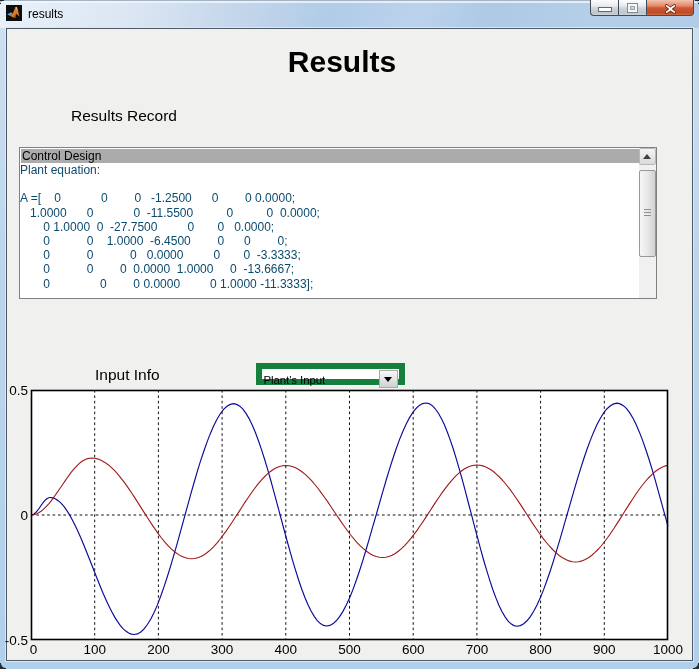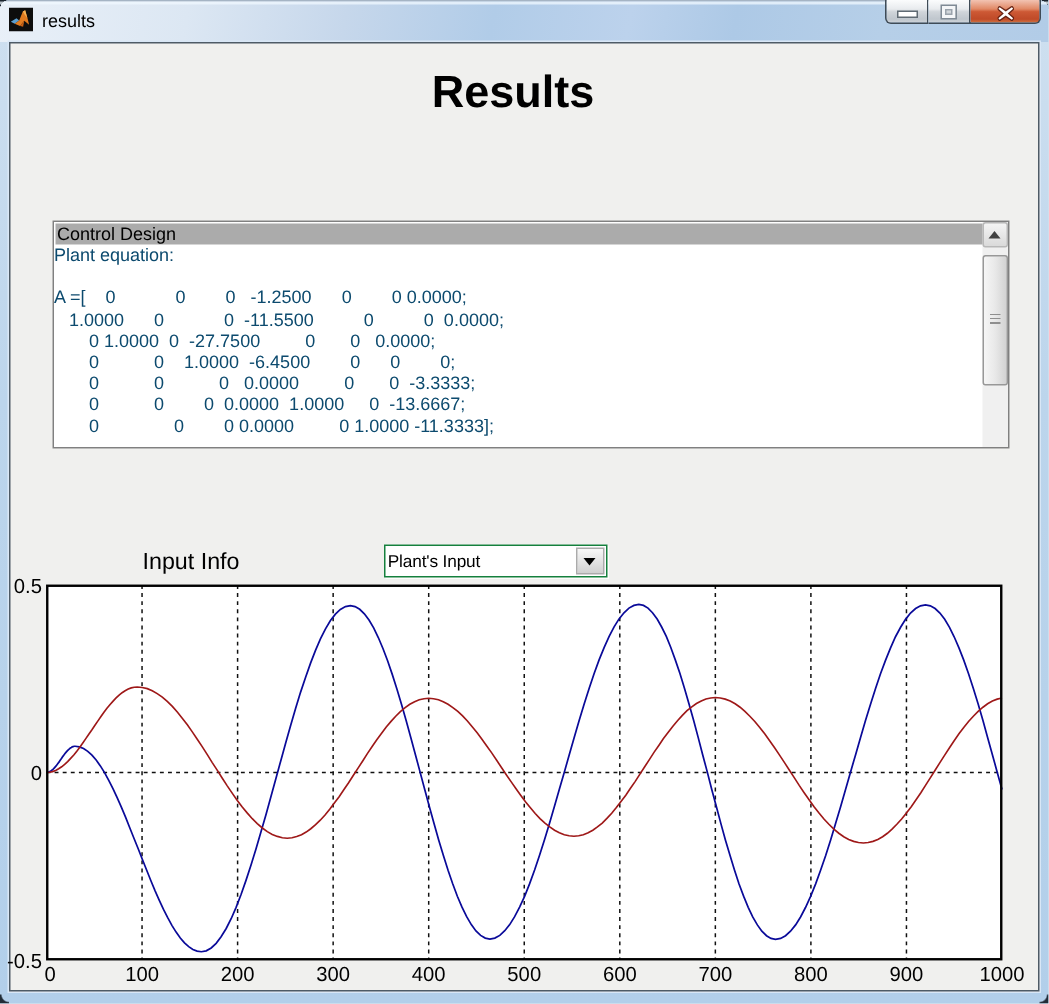--- a/index.html
+++ b/index.html
@@ -16,31 +16,31 @@
 .btns{position:absolute;left:590px;top:0;height:16px;display:flex;z-index:3}
 .btn{height:16px;border:1px solid #3f4b56;border-top:none;position:relative}
 .btn.mn{width:29px;background:linear-gradient(180deg,#fbfcfd 0%,#e8ebee 40%,#d0d5da 52%,#bfc6cd 85%,#ced3d8 100%);border-radius:0 0 0 4px}
 .btn.mx{width:27px;background:linear-gradient(180deg,#fbfcfd 0%,#e8ebee 40%,#d0d5da 52%,#bfc6cd 85%,#ced3d8 100%);border-left:none;border-right:none}
 .btn.cl{width:48px;background:linear-gradient(180deg,#f2c3b2 0%,#e18865 40%,#cd5935 52%,#bf4a28 85%,#d1703f 100%);border-radius:0 0 4px 0}
 .mn i{position:absolute;left:8px;top:8px;width:12px;height:3px;background:#fff;box-shadow:0 0 0 1px #5f6a73}
 .mx i{position:absolute;left:8px;top:3px;width:11px;height:10px;border:1px solid #7f8a95;background:transparent;box-shadow:inset 0 0 0 2px #f4f6f8, inset 0 0 0 3px #9aa3ac}
 .bodyarea{position:absolute;left:6px;top:28px;width:687px;height:633px;background:#f0f0ee;border:1px solid #4e5b66;box-shadow:0 0 0 1px #d9e7f6}
 h1{position:absolute;left:0;top:16px;width:670px;text-align:center;font-size:30px;font-weight:bold;color:#000;letter-spacing:0px}
 .lab{position:absolute;font-size:15.5px;color:#000}
-.listbox{position:absolute;left:28px;top:118px;width:638px;height:152px;background:#fff;border:1px solid #808080;overflow:hidden}
+.listbox{position:absolute;left:12px;top:118px;width:638px;height:152px;background:#fff;border:1px solid #808080;overflow:hidden}
 .selrow{position:absolute;left:1px;top:1px;width:619px;height:14px;background:#ababab;font-size:12px;line-height:14px;padding-left:1px}
 .lb-inner{position:absolute;left:0px;top:15px;font-size:12px;line-height:14.2px;white-space:pre;color:#0c4a6e}
 .sbar{position:absolute;right:0;top:0;width:17px;height:192px;background:#f0f0f0}
 .sb-btn{position:absolute;left:0;width:17px;height:17px;background:linear-gradient(180deg,#f4f4f4,#dadada);border:1px solid #b8b8b8;border-radius:2px}
 .sb-up{top:0}.sb-dn{bottom:0}
 .arrow{width:0;height:0;position:absolute;left:3px}
 .sb-thumb{position:absolute;left:0;top:22px;width:17px;height:87px;background:linear-gradient(90deg,#f6f6f6,#e8e8e8 50%,#d2d2d2);border:1px solid #989898;border-radius:2px}
 .grip{position:absolute;left:4px;top:38px;width:7px;height:9px;
  background:repeating-linear-gradient(180deg,#8f8f8f 0 1px,rgba(0,0,0,0) 1px 3px)}
-.dd{position:absolute;left:249px;top:334px;width:149px;height:22px;background:#fff;border:1px solid #15803d;box-shadow:1px 1px 0 #fcfcfa}
+.dd{position:absolute;left:249px;top:334px;width:149px;height:22px;background:#fff;border:6px solid #15803d;box-shadow:1px 1px 0 #fcfcfa}
 .dd .txt{position:absolute;left:1.5px;top:4.5px;font-size:11.5px;letter-spacing:-0.1px}
 .dd .but{position:absolute;right:1px;top:1px;width:19px;height:18px;background:linear-gradient(180deg,#f8f8f8,#e0e0e0 60%,#d0d0d0);border:1px solid #ababab}
 .dd .tri{position:absolute;right:7px;top:8px;width:0;height:0;border-left:4px solid transparent;border-right:4px solid transparent;border-top:5px solid #000}
 #plot{position:absolute;left:0;top:380px}
 #plot text{font-size:13.5px;font-family:"Liberation Sans",sans-serif;fill:#000}
 .bc{position:absolute;bottom:0;width:6px;height:6px;z-index:5}
 .bc-l{left:0;background:radial-gradient(circle 6px at 6px 0px,rgba(0,0,0,0) 4.5px,rgba(26,36,46,.95) 5.5px)}
 .bc-r{right:0;background:radial-gradient(circle 6px at 0px 0px,rgba(0,0,0,0) 4.5px,rgba(26,36,46,.95) 5.5px)}
 </style></head><body>
 <div class="frame"></div>
@@ -68,20 +68,21 @@
   </div>
  </div>
  <div class="corner c-l"></div>
     <div class="corner c-r"></div>
 </div>
 <div class="bc bc-l"></div>
 <div class="bc bc-r"></div>
 
 <div class="bodyarea">
 <h1>Results</h1>
+<div class="lab" style="left:64px;top:78px">Results Record</div>
 <div class="listbox">
 <div class="selrow">Control Design</div>
 <div class="lb-inner">Plant equation:
 
 A =[    0            0        0   -1.2500      0        0 0.0000;
    1.0000      0            0  -11.5500          0          0  0.0000;
        0 1.0000  0  -27.7500         0       0   0.0000;
        0           0    1.0000  -6.4500        0      0        0;
        0           0           0   0.0000         0       0  -3.3333;
        0           0        0  0.0000  1.0000     0  -13.6667;

